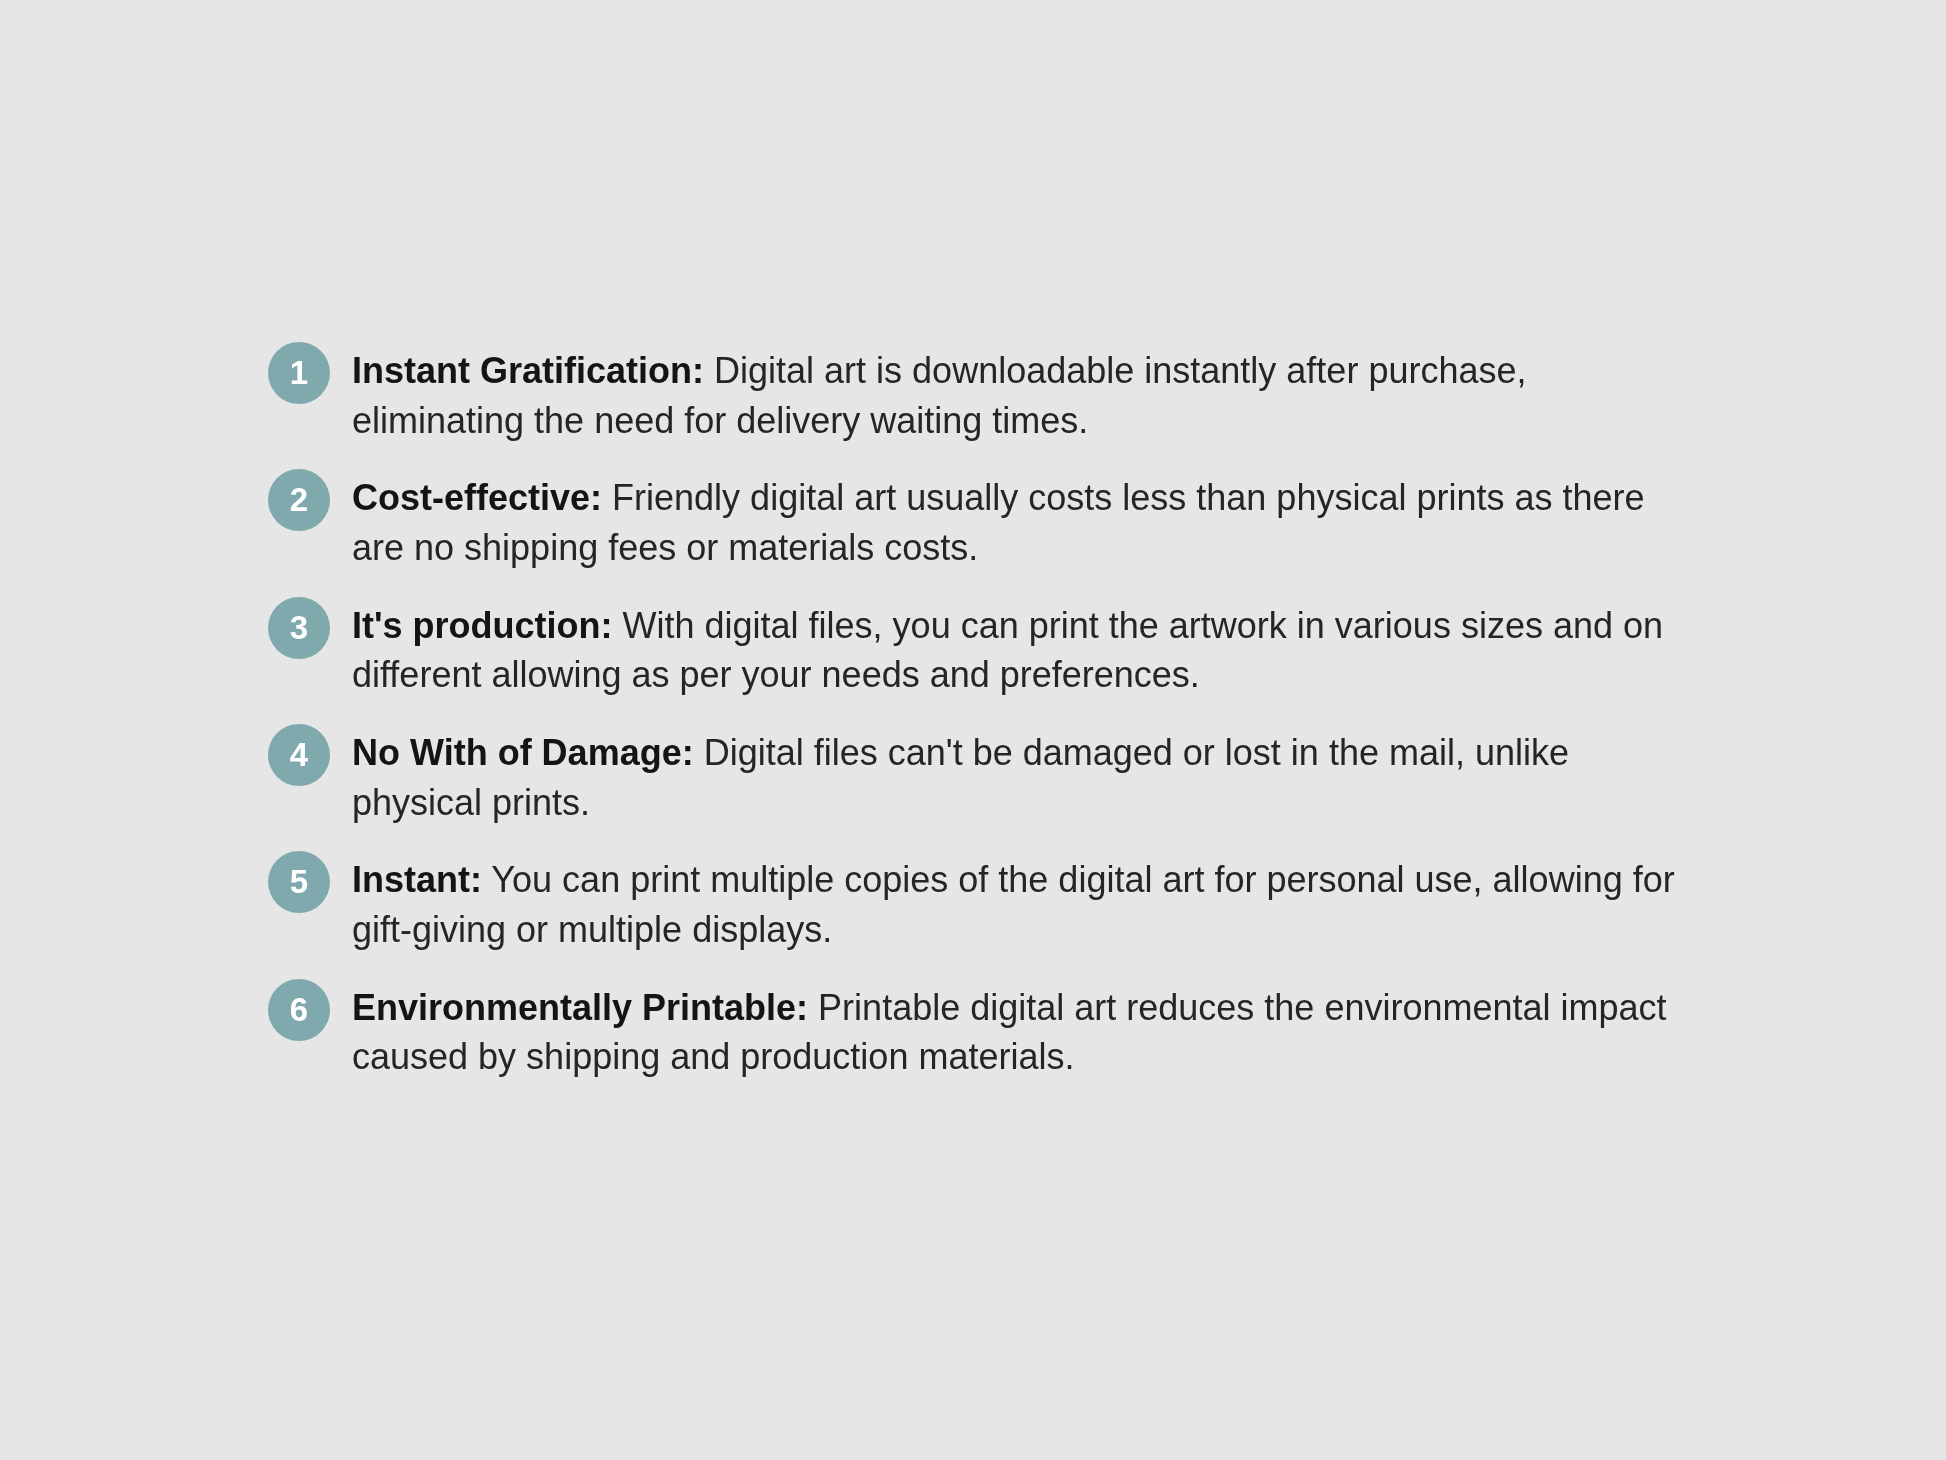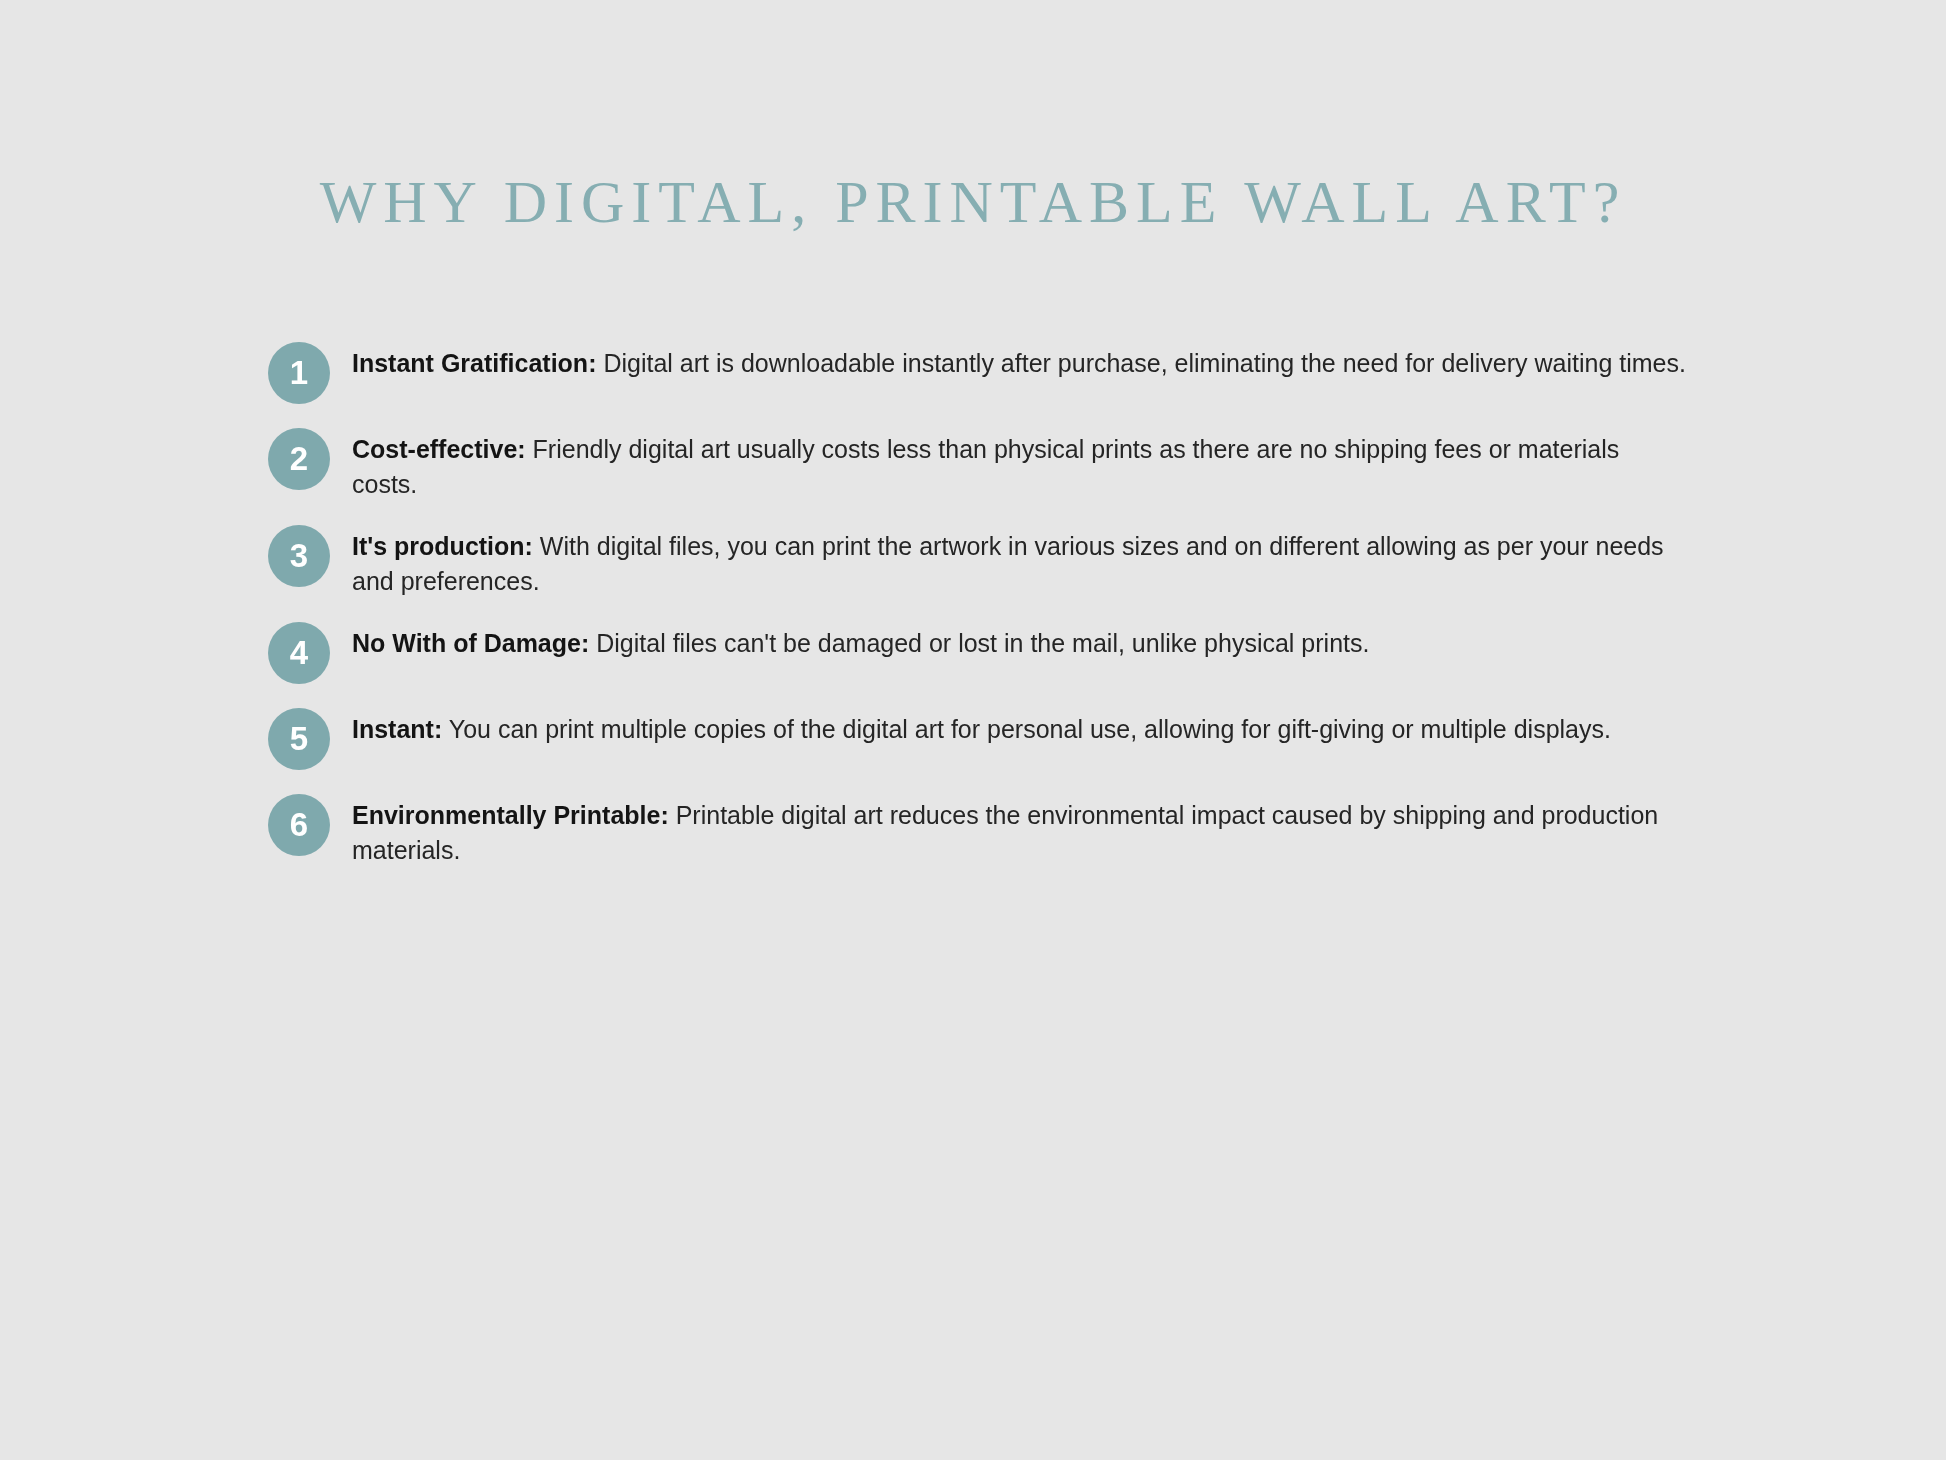--- a/index.html
+++ b/index.html
@@ -54,37 +54,36 @@
     font-size: 33px;
     font-weight: bold;
     display: flex;
     align-items: center;
     justify-content: center;
     margin-right: 22px;
     margin-top: 2px;
     font-family: "Liberation Sans", sans-serif;
   }
   .text {
-    font-size: 25px;
+    font-size: 36px;
     line-height: 1.38;
     color: #252525;
     font-family: "Liberation Sans", sans-serif;
     padding-top: 6px;
   }
   .text b {
     font-weight: bold;
     color: #141414;
   }
 </style>
 </head>
 <body>
 
 <div class="page">
 
-  <div class="title">WHY DIGITAL, PRINTABLE WALL ART?</div>
 
   <div class="list">
 
     <div class="item">
       <div class="badge">1</div>
       <div class="text"><b>Instant Gratification:</b><span> Digital art is downloadable instantly after purchase, eliminating the need for delivery waiting times.</span></div>
     </div>
 
     <div class="item">
       <div class="badge">2</div>

